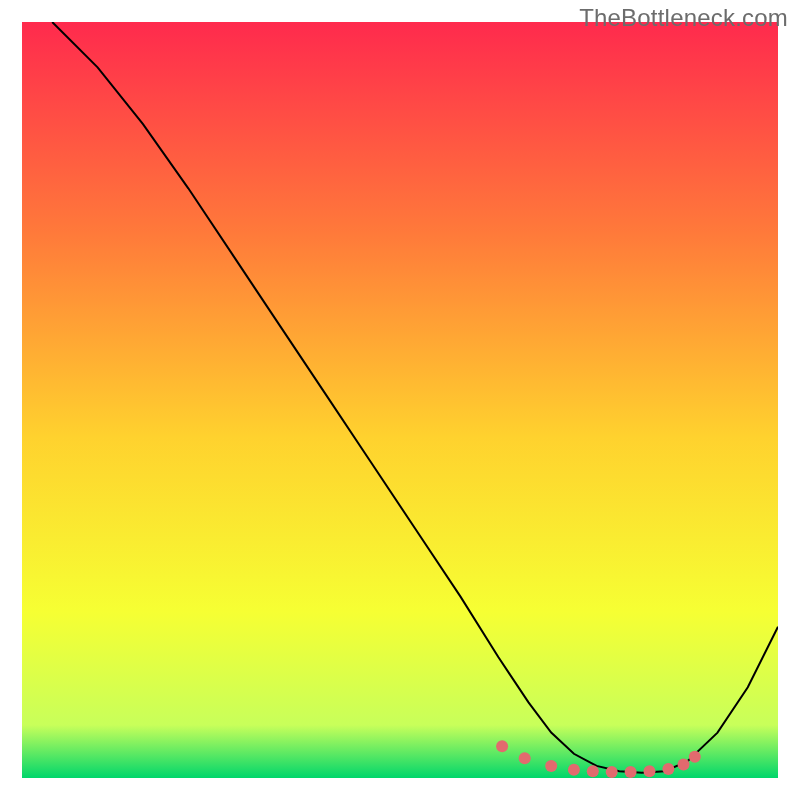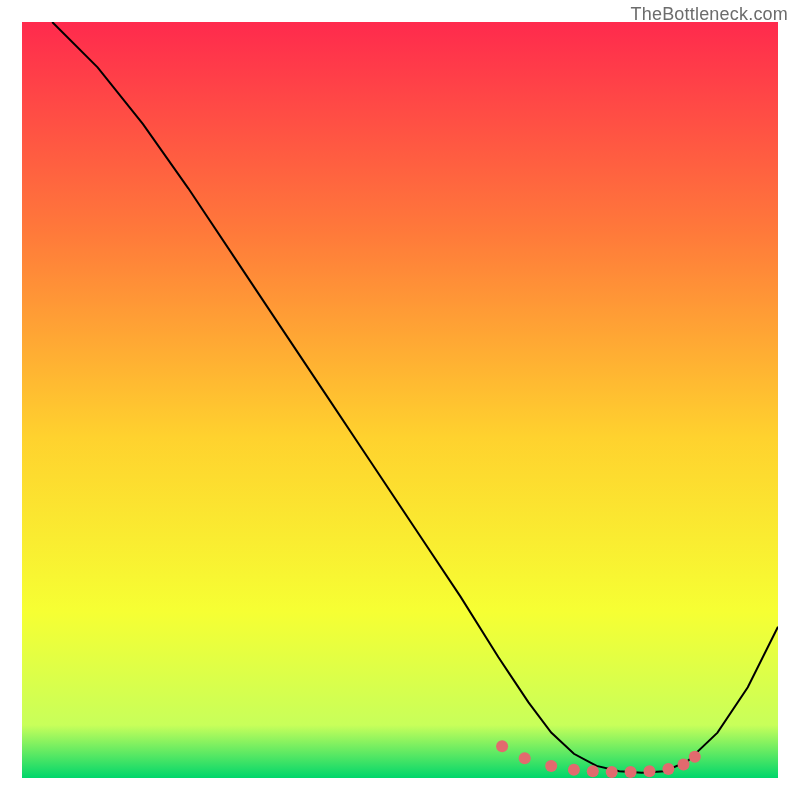--- a/index.html
+++ b/index.html
@@ -8,21 +8,21 @@
     width: 800px;
     height: 800px;
     position: relative;
     font-family: Arial, Helvetica, sans-serif;
     background: #fff;
   }
   .watermark {
     position: absolute;
     top: 4px;
     right: 12px;
-    font-size: 18px;
+    font-size: 24px;
     font-weight: 500;
     color: #6c6c6c;
     z-index: 10;
     letter-spacing: 0.2px;
   }
   .plot {
     position: absolute;
     left: 22px;
     top: 22px;
     width: 756px;

